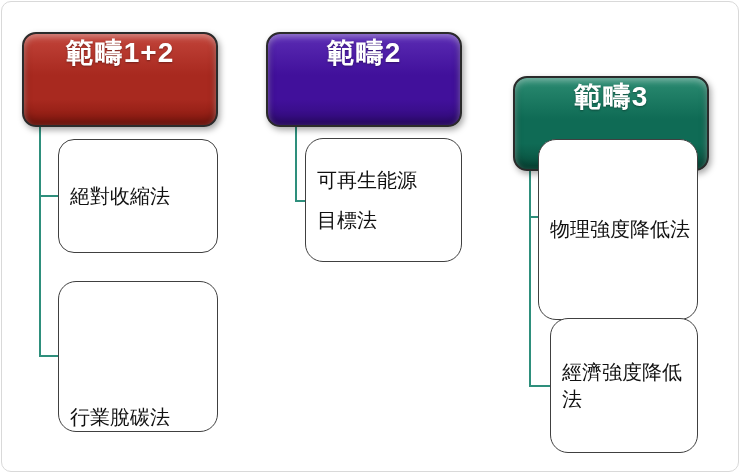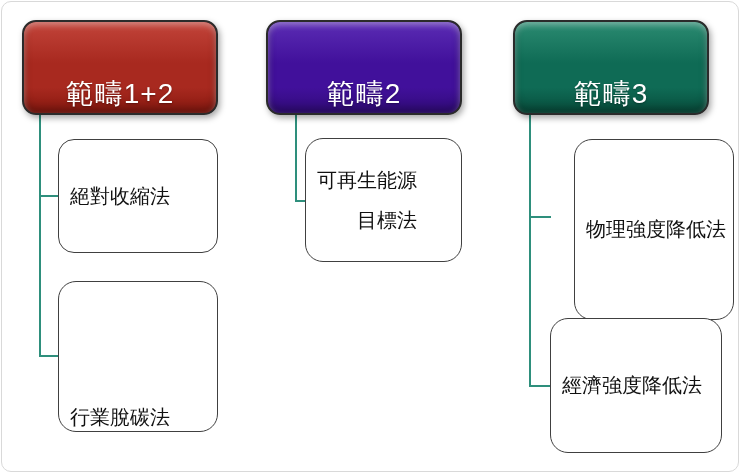--- a/index.html
+++ b/index.html
@@ -7,45 +7,45 @@
     position:relative;width:740px;height:473px;background:#ffffff;
     font-family:"Liberation Sans","DejaVu Sans",sans-serif;overflow:hidden;
   }
   .frame{
     position:absolute;inset:1px;border:1px solid #d9d9d9;border-radius:10px;
     pointer-events:none;
   }
   .connectors{position:absolute;left:0;top:0;width:740px;height:473px;}
   .connectors line{stroke:#2E8F7C;stroke-width:2;}
   .hdr{
-    position:absolute;top:20px;width:196px;height:95px;border-radius:14px;
+    position:absolute;top:32px;width:196px;height:95px;border-radius:14px;
     border:2px solid #2b2b2b;box-sizing:border-box;
-    display:flex;align-items:flex-end;justify-content:center;
-    color:#ffffff;font-size:28px;font-weight:normal;letter-spacing:1px;
+    display:flex;align-items:flex-start;justify-content:center;
+    color:#ffffff;font-size:28px;font-weight:bold;letter-spacing:1px;
     box-shadow:2px 3px 6px rgba(0,0,0,0.35),
                inset 0 3px 6px rgba(255,255,255,0.38),
                inset 0 -5px 9px rgba(0,0,0,0.28);
     text-shadow:0 1px 2px rgba(0,0,0,0.35);
   }
   .hdr-red{left:22px;background:linear-gradient(180deg,#c2443a 0%,#a8291f 45%,#a8291f 72%,#87180f 100%);}
   .hdr-purple{left:266px;background:linear-gradient(180deg,#5b2cb4 0%,#41109b 45%,#41109b 72%,#310b79 100%);}
-  .hdr-green{left:513px;background:linear-gradient(180deg,#2b8b71 0%,#0f6b55 45%,#0f6b55 72%,#084d3c 100%);}
+  .hdr-green{left:513px;background:linear-gradient(180deg,#2b8b71 0%,#0f6b55 45%,#0f6b55 72%,#084d3c 100%);margin-top:44px;}
   .child{
     position:absolute;background:#ffffff;border:1.5px solid #404040;
     border-radius:18px;box-sizing:border-box;
     display:flex;align-items:center;
     padding-left:11px;padding-right:6px;
     font-size:20px;color:#111111;line-height:1.35;
   }
-  .pre{white-space:pre-line;line-height:2.0;text-align:right;}
+  .pre{white-space:pre-line;line-height:2.0;}
   .box-a1{left:58px;top:139px;width:160px;height:114px;border-radius:16px;}
   .box-a2{left:58px;top:281px;width:160px;height:151px;align-items:flex-end;}
   .box-b1{left:305px;top:138px;width:157px;height:124px;}
-  .box-c1{left:574px;top:139px;width:160px;height:181px;}
-  .box-c2{left:550px;top:318px;width:172px;height:135px;}
+  .box-c1{left:538px;top:139px;width:160px;height:181px;}
+  .box-c2{left:550px;top:318px;width:148px;height:135px;}
 </style>
 </head>
 <body>
 
 <div class="canvas">
 
   <div class="frame"></div>
 
   <svg class="connectors" viewBox="0 0 740 473" xmlns="http://www.w3.org/2000/svg">
 

